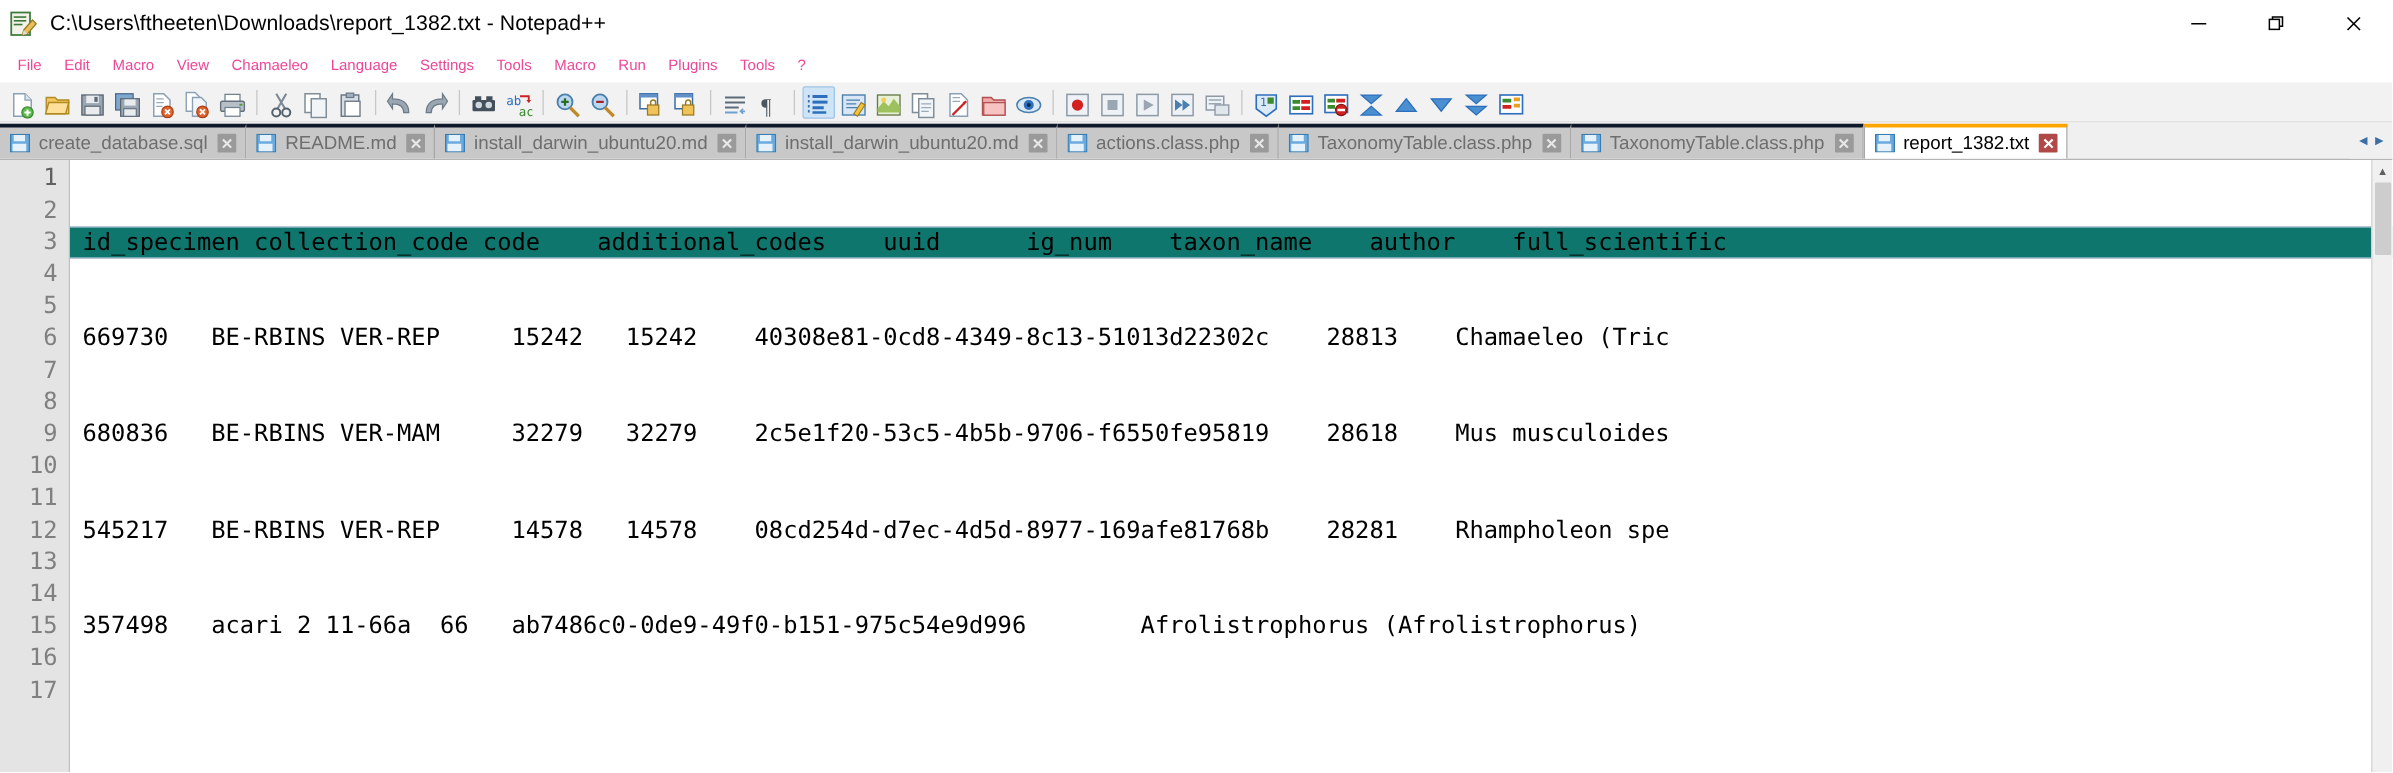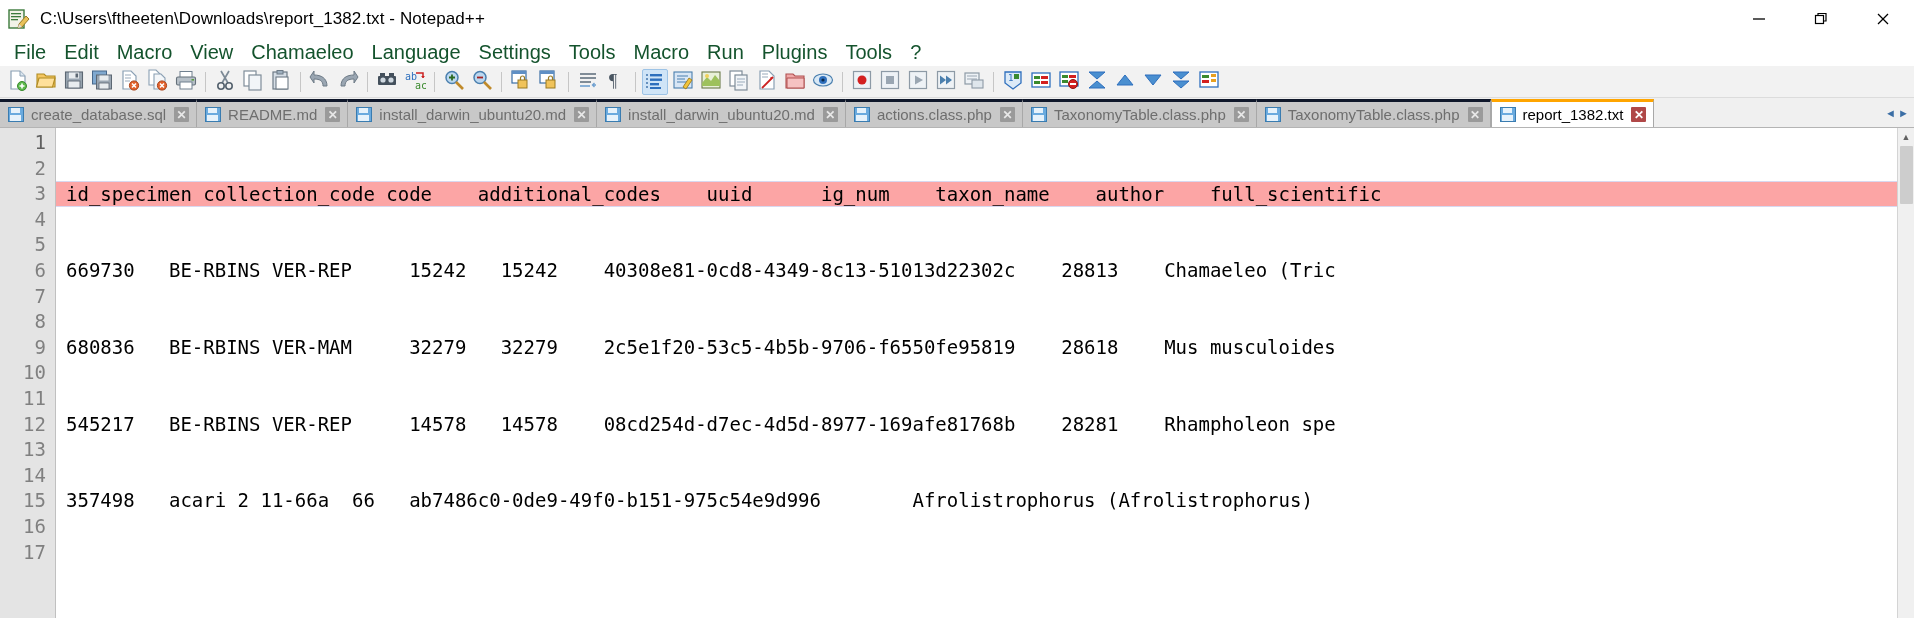--- a/index.html
+++ b/index.html
@@ -33,36 +33,36 @@
   .winbtn svg { display:block; }
 
   
   .menubar {
     height: 28px; min-height:28px;
     display: flex; align-items: center;
     background: #ffffff;
     padding-left: 5px;
   }
   .menu-item {
-    font-size: 20px; color: #14532d;
+    font-size: 12px; color: #ec4899;
     padding: 2px 9px;
     white-space: nowrap;
   }
 
   
   .toolbar {
     height: 32px; min-height:32px;
     display: flex; align-items: center;
     background: #f2f2f2;
     border-bottom: 1px solid #dcdcdc;
     padding-left: 4px;
   }
   .tb-btn {
     width: 26px; height: 26px;
-    display: flex; align-items: flex-start; justify-content: center;
+    display: flex; align-items: flex-end; justify-content: center;
     margin: 0 1px;
     border-radius: 2px;
     position: relative;
   }
   .tb-btn.active { background:#cfe4f7; border:1px solid #9dc3e6; }
   .tb-sep { width: 1px; height: 20px; background: #c6c6c6; margin: 0 5px; }
 
   
   .tabbar {
     height: 30px; min-height:30px;
@@ -135,21 +135,21 @@
     font-family: "DejaVu Sans Mono", monospace;
     font-size: 19px;
     line-height: 25.6px;
     color: #000000;
     white-space: pre;
     overflow: hidden;
     position: relative;
   }
   .code .row { height: 25.6px; }
   .code .row.cur {
-    background: #fca5a5;
+    background: #0f766e;
     margin-left: -10px; padding-left: 10px;
     border-top: 1px solid #d8d8f0;
     border-bottom: 1px solid #d8d8f0;
     height: 25.6px;
   }
   
   .vscroll {
     position: absolute; right: 0; top: 0; bottom: 0; width: 17px;
     background: #f0f0f0; border-left: 1px solid #d4d4d4;
     display:flex; flex-direction:column; align-items:center;

